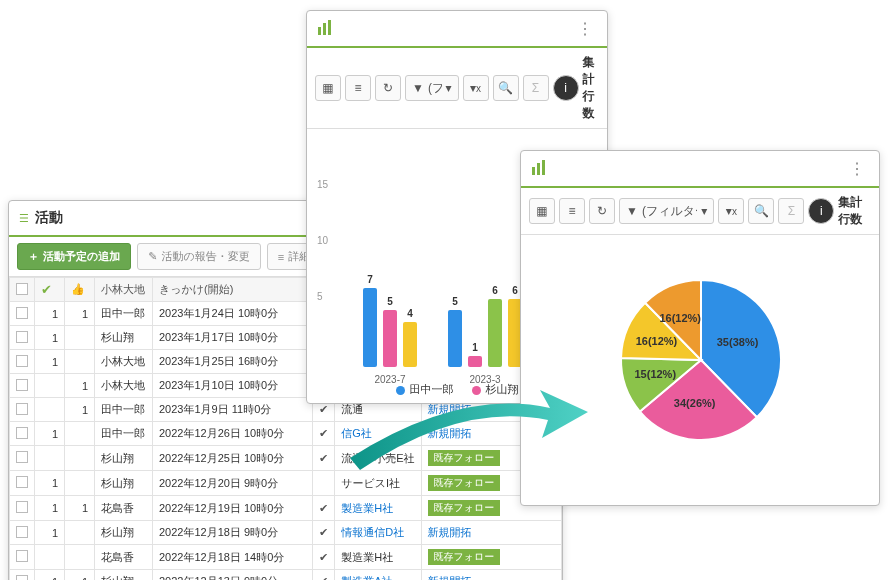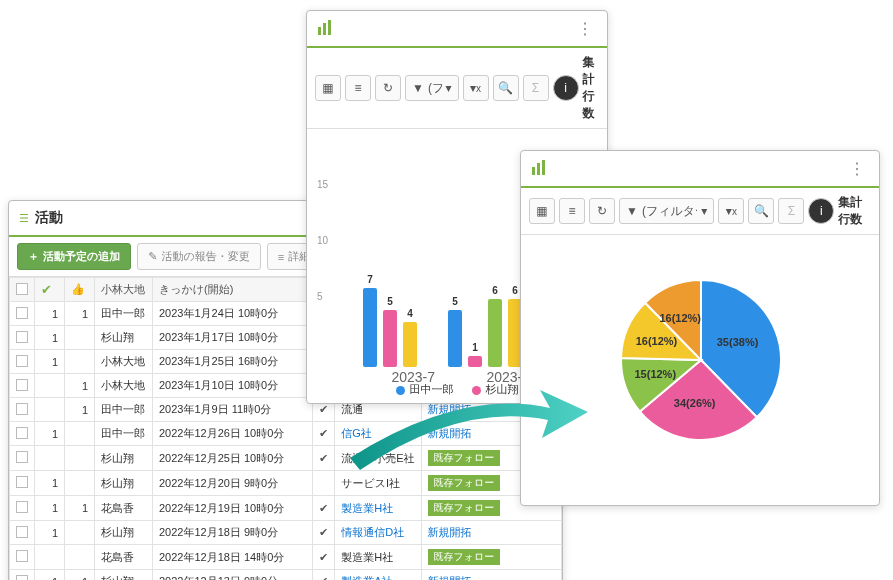--- a/index.html
+++ b/index.html
@@ -18,21 +18,21 @@
   .filter-dd .ftext { max-width:100px; overflow:hidden; white-space:nowrap; }
   .toolbar .count-label { margin-left:auto; font-weight:bold; font-size:12px; }
 
   
   .bar-area { position:relative; height:230px; padding:10px;margin-top:44px; }
   .bar-ylab { position:absolute; left:10px; font-size:10px; color:#999; }
   .bar-plot { position:absolute; left:38px; right:10px; bottom:36px; top:10px; }
   .bar-group { position:absolute; bottom:0; width:90px; display:flex; gap:6px; align-items:flex-end; justify-content:center; }
   .bar { width:14px; border-radius:2px; position:relative;}
   .bar .val { position:absolute; top:-14px; left:50%; transform:translateX(-50%); font-size:10px; font-weight:bold; color:#333; }
-  .bar-xlab { position:absolute; bottom:-18px; width:100%; text-align:right; font-size:14px; color:#666; }
+  .bar-xlab { position:absolute; bottom:-18px; width:100%; text-align:center; font-size:10px; color:#666; }
   .bar-legend { position:absolute; left:0; right:0; bottom:6px; display:flex; gap:18px; justify-content:center; font-size:11px; }
   .swatch { display:inline-block; width:9px; height:9px; border-radius:50%; margin-right:5px; vertical-align:middle;}
 
   
   .pie-area { position:relative; height:270px; }
   .pie-labels span { position:absolute; font-size:11px; font-weight:bold; color:#333; }
   .pie-legend { border:1px solid #ccc; border-radius:3px; padding:6px 10px; margin:8px 10px 10px; display:flex; gap:14px; justify-content:center; font-size:11px;}
 
   
   #p-list { left:8px; top:200px; width:555px; }

